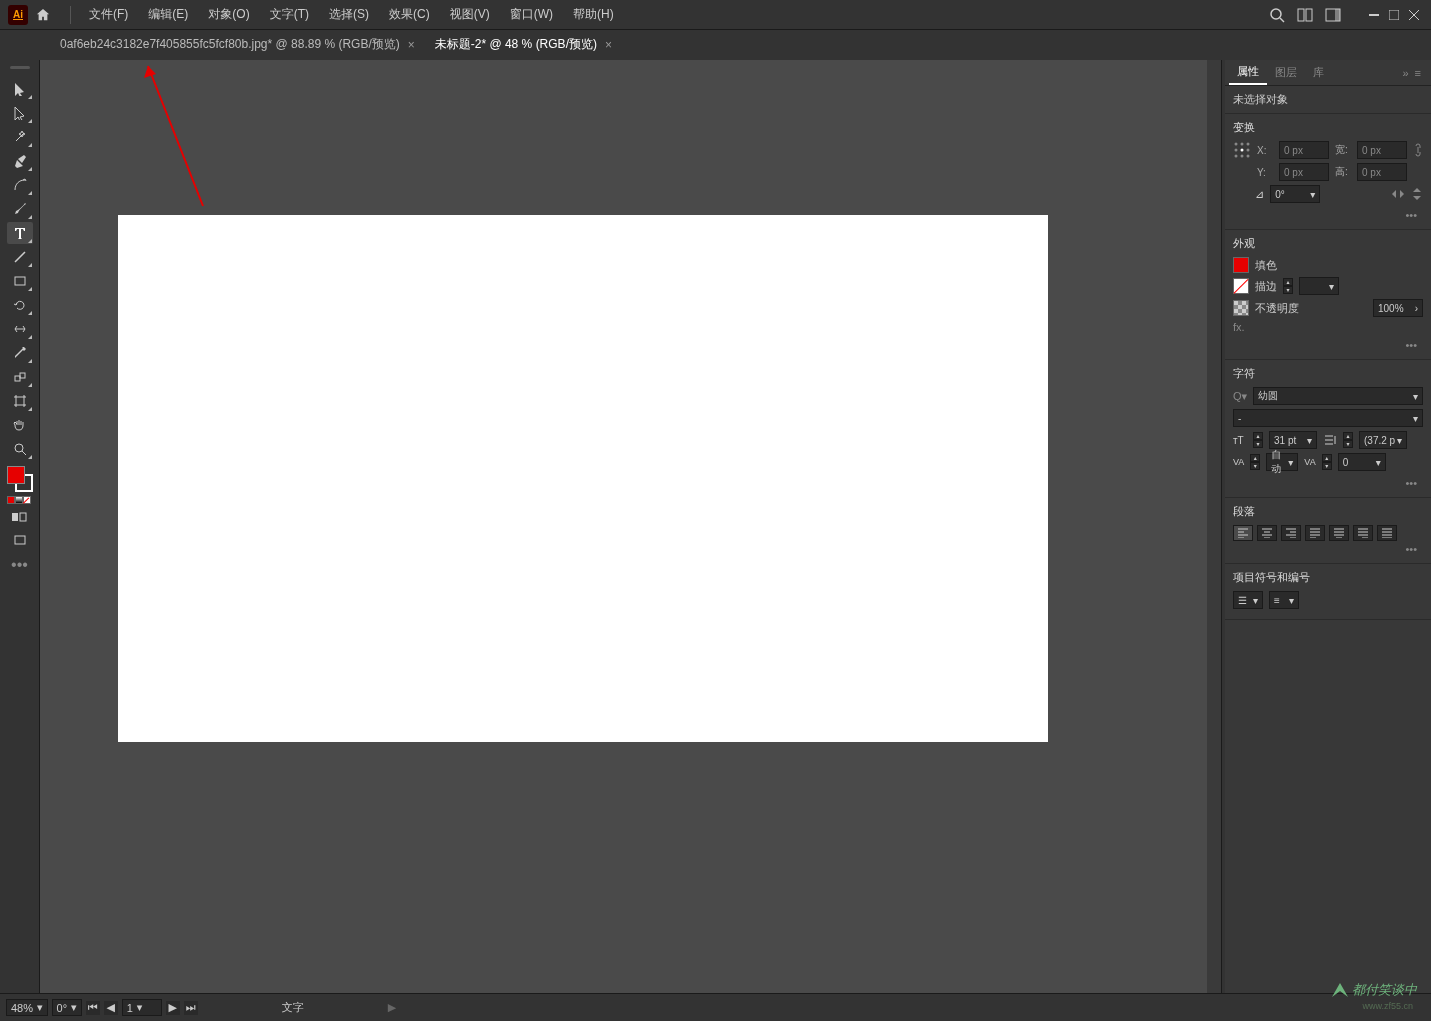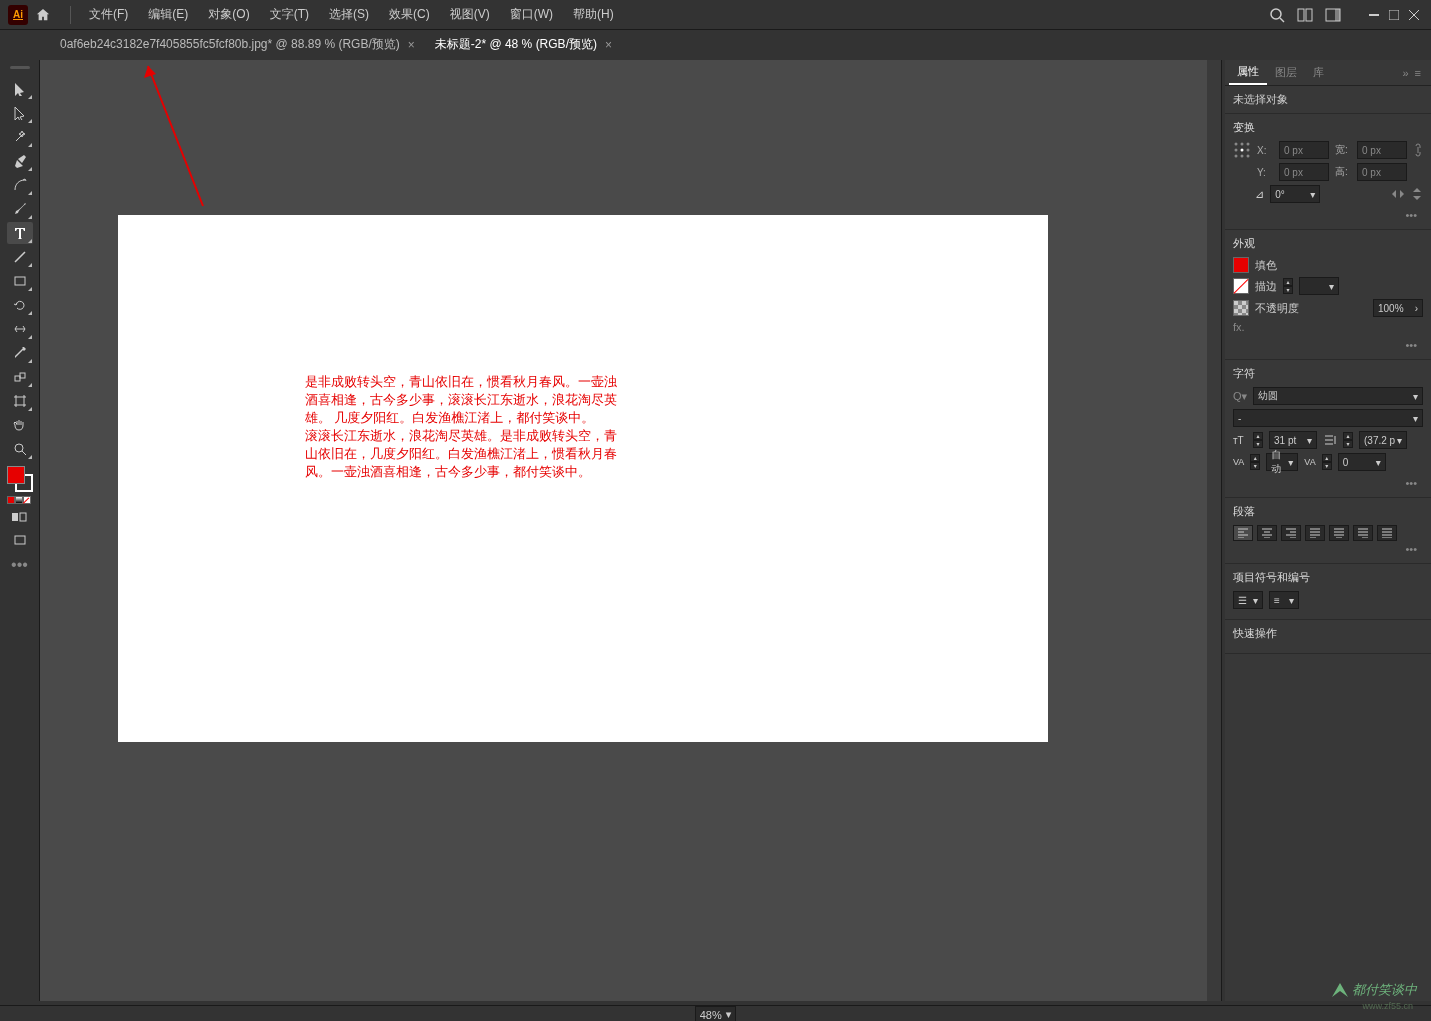--- a/index.html
+++ b/index.html
@@ -46,21 +46,21 @@
 .input-box { background: #2a2a2a; border: 1px solid #1a1a1a; color: #888; font-size: 10px; padding: 2px 4px; width: 50px; height: 18px; }
 .lbl { color: #aaa; font-size: 10px; min-width: 16px; }
 .swatch-sm { width: 16px; height: 16px; border: 1px solid #666; }
 .stepper { display: flex; flex-direction: column; width: 10px; }
 .stepper div { height: 8px; background: #2a2a2a; border: 1px solid #1a1a1a; font-size: 6px; text-align: center; line-height: 6px; }
 .dropdown { background: #2a2a2a; border: 1px solid #1a1a1a; color: #ccc; font-size: 10px; padding: 2px 4px; height: 18px; display: flex; align-items: center; justify-content: space-between; }
 .more-dots { text-align: right; color: #888; cursor: pointer; padding: 2px 6px; }
 .align-btns { display: flex; gap: 4px; }
 .align-btn { width: 20px; height: 16px; background: #2a2a2a; border: 1px solid #1a1a1a; cursor: pointer; display: flex; align-items: center; justify-content: center; }
 .align-btn.active { background: #4a4a4a; }
-.statusbar { height: 16px; background: #333; border-top: 1px solid #1a1a1a; display: flex; align-items: center; font-size: 11px; padding: 0 6px; gap: 4px; position: absolute; bottom: 0; left: 0; right: 0; flex-direction: column; }
+.statusbar { height: 28px; background: #333; border-top: 1px solid #1a1a1a; display: flex; align-items: center; font-size: 11px; padding: 0 6px; gap: 4px; position: absolute; bottom: 0; left: 0; right: 0; }
 .status-drop { background: #2a2a2a; border: 1px solid #1a1a1a; padding: 1px 4px; display: flex; align-items: center; gap: 4px; }
 .nav-btn { width: 14px; height: 14px; background: #2a2a2a; display: flex; align-items: center; justify-content: center; cursor: pointer; }
 .watermark { position: absolute; right: 14px; bottom: 22px; color: #77c988; font-size: 13px; font-style: italic; opacity: 0.85; display: flex; align-items: center; gap: 2px; }
 .watermark-sub { position: absolute; right: 18px; bottom: 10px; color: #6a9068; font-size: 9px; opacity: 0.6; }
 svg { display: block; }
 </style>
 </head>
 <body>
 
 <div class="menubar">
@@ -238,22 +238,20 @@
     <div class="tool">
         <svg width="14" height="14">
           <rect x="2" y="2" width="10" height="8" fill="none" stroke="#ccc"></rect>
         </svg>
       </div>
     <div class="tool" style="color:#888">•••</div>
   </div>
 
   <div class="canvas-wrap">
     <div class="artboard"></div>
-    <div class="artboard-text" style="white-space:pre-wrap">是非成败转头空，青山依旧在，惯看秋月春风。一壶浊酒喜相逢，古今多少事，滚滚长江东逝水，浪花淘尽英雄。 几度夕阳红。白发渔樵江渚上，都付笑谈中。
-滚滚长江东逝水，浪花淘尽英雄。是非成败转头空，青山依旧在，几度夕阳红。白发渔樵江渚上，惯看秋月春风。一壶浊酒喜相逢，古今多少事，都付笑谈中。</div>
     <svg class="red-arrow" style="left:98px;top:-14px" width="80" height="170">
       <line x1="10" y1="20" x2="65" y2="160" stroke="#e60000" stroke-width="2"></line>
       <polygon points="10,20 6,32 18,28" fill="#e60000"></polygon>
     </svg>
     <div class="vscroll"></div>
   </div>
 
   <div class="right-panel">
     <div class="dock-strip"></div>
     <div class="panel-body">
@@ -468,23 +466,20 @@
           <div class="dropdown" style="width:30px">
               <span>☰</span>
               <span>▾</span>
             </div>
           <div class="dropdown" style="width:30px">
               <span>≡</span>
               <span>▾</span>
             </div>
         </div>
       </div>
-      <div class="section">
-        <div class="section-title">快速操作</div>
-      </div>
     </div>
   </div>
 </div>
 
 <div class="statusbar">
   <div class="status-drop">
       <span>48%</span>
       <span>▾</span>
     </div>
   <div class="status-drop">

